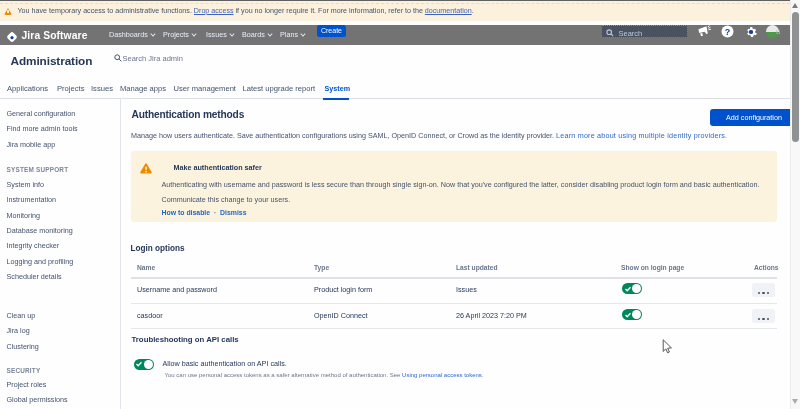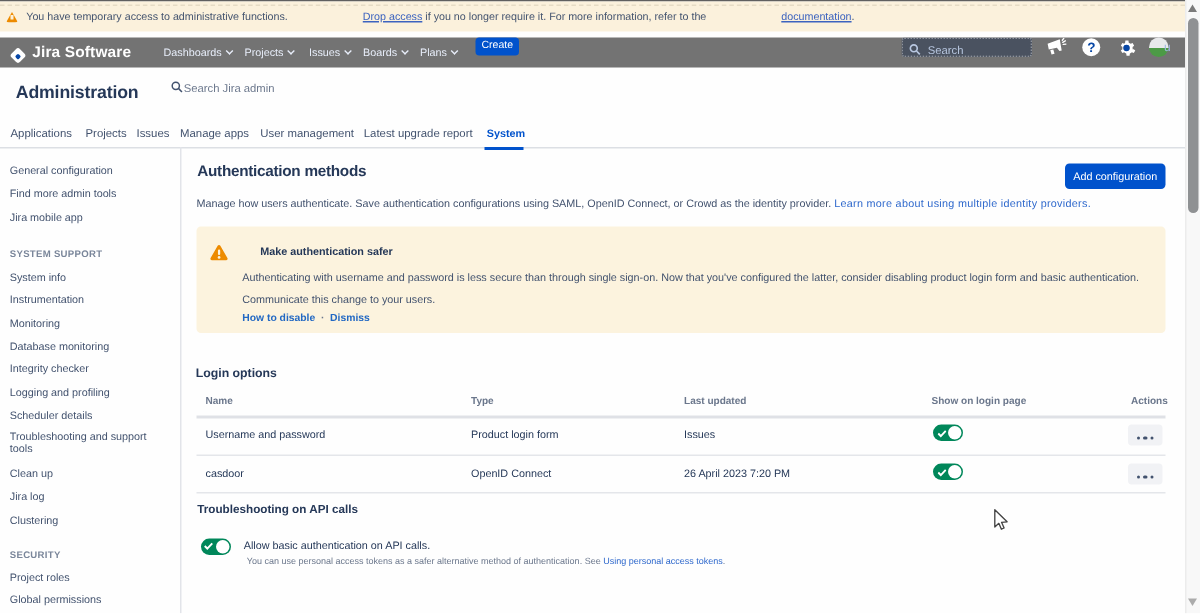--- a/index.html
+++ b/index.html
@@ -4,21 +4,21 @@
 <style>
 * { margin:0; padding:0; box-sizing:border-box; }
 html,body { width:800px; height:409px; overflow:hidden; }
 body { font-family:"Liberation Sans", sans-serif; background:#fff; }
 #page { position:relative; width:800px; height:409px; overflow:hidden; background:#FEFEFE; }
 .abs { position:absolute; white-space:nowrap; }
 
 #topline { position:absolute; left:0; top:0; width:800px; height:1px; background:#606060; }
 #banner { position:absolute; left:0; top:1px; width:790px; height:19.5px; background:#FBF1DC; }
 #banner .txt { position:absolute; left:17.5px; top:4.5px; font-size:7.15px; line-height:11px; color:#44546F; }
-#banner .lnk { color:#3C63BF; text-decoration:underline;margin-left:48px; }
+#banner .lnk { color:#3C63BF; text-decoration:underline; }
 #bdash { position:absolute; left:0; top:2px; width:790px; border-top:1px dashed #E6DCC5; }
 #bwarn { position:absolute; left:4px; top:6.5px; width:0; height:0; border-left:4px solid transparent; border-right:4px solid transparent; border-bottom:7px solid #ED8B00; border-radius:2px; }
 #bwarn2 { position:absolute; left:7.2px; top:9px; width:1.5px; height:3px; background:#FBF1DC; }
 
 #nav { position:absolute; left:0; top:25px; width:790px; height:20px; background:#737373; color:#fff; }
 #nav .item { position:absolute; top:6px; font-size:7.2px; line-height:8px; color:#E8EEFA; }
 .caret { display:inline-block; width:4px; height:4px; vertical-align:1px; margin-left:3px; border:solid #E8EEFA; border-width:0 1px 1px 0; transform:rotate(45deg) scale(.9); }
 #logo-d { position:absolute; left:8.4px; top:7.5px; width:8px; height:8px; background:#fff; transform:rotate(45deg); border-radius:2px; }
 #logo-d:after { content:""; position:absolute; left:2.5px; top:2.5px; width:3px; height:3px; background:#0747A6; border-radius:1px; }
 #logo-t { position:absolute; left:21.5px; top:5px; font-size:10.3px; font-weight:bold; letter-spacing:.1px; color:#fff; }
@@ -33,21 +33,21 @@
 
 .tab { position:absolute; top:84px; font-size:7.6px; color:#42526E; }
 #tabline { position:absolute; left:0; top:98px; width:790px; height:1px; background:#DCDFE4; }
 #sysline { position:absolute; left:323px; top:97.5px; width:26px; height:2px; background:#0052CC; }
 
 #sep { position:absolute; left:120px; top:98px; width:1px; height:311px; background:#E2E4E9; }
 .side { position:absolute; left:6.5px; font-size:7.2px; line-height:9px; color:#42526E; }
 .sidehead { position:absolute; left:6.5px; font-size:6.4px; font-weight:bold; color:#7A869A; letter-spacing:.2px; }
 
 #h2 { position:absolute; left:131.5px; top:108.5px; font-size:10.2px; font-weight:bold; color:#253858; letter-spacing:-.18px; }
-#addbtn { position:absolute; left:710px; top:109px; width:67px; height:17px; background:#0052CC; border-radius:3px; color:#fff; font-size:7.2px; line-height:17px; text-align:center; }
+#addbtn { position:absolute; left:710px; top:109px; width:88px; height:17px; background:#0052CC; border-radius:3px; color:#fff; font-size:7.2px; line-height:17px; text-align:center; }
 #para { position:absolute; left:131px; top:130.5px; font-size:7.2px; color:#42526E; }
 .blu { color:#2E68CC; }
 #warnbox { position:absolute; left:131px; top:151px; width:646px; height:70.5px; background:#FCF3DE; border-radius:3px; }
 #wt1 { position:absolute; left:30.5px; top:12px; font-size:7.2px; font-weight:bold; color:#253858;padding-left:12px; }
 #wt2 { position:absolute; left:30.5px; top:28.5px; font-size:7.2px; color:#42526E; }
 #wt3 { position:absolute; left:30.5px; top:44px; font-size:7.2px; color:#42526E; }
 #wt4 { position:absolute; left:30.5px; top:57.5px; font-size:6.9px; font-weight:bold; color:#2268C3; }
 
 #h3 { position:absolute; left:130.5px; top:243.5px; font-size:8.2px; font-weight:bold; color:#253858; }
 .th { position:absolute; top:263.5px; font-size:6.7px; font-weight:bold; color:#6B778C; }
@@ -134,21 +134,20 @@
 <div class="side" style="top:124.3px">Find more admin tools</div>
 <div class="side" style="top:139.6px">Jira mobile app</div>
 <div class="sidehead" style="top:166px">SYSTEM SUPPORT</div>
 <div class="side" style="top:180px">System info</div>
 <div class="side" style="top:195.3px">Instrumentation</div>
 <div class="side" style="top:210.6px">Monitoring</div>
 <div class="side" style="top:225.9px">Database monitoring</div>
 <div class="side" style="top:241.2px">Integrity checker</div>
 <div class="side" style="top:256.5px">Logging and profiling</div>
 <div class="side" style="top:271.8px">Scheduler details</div>
-<div class="side" style="top:287px; white-space:normal; width:100px; line-height:8.4px;">Troubleshooting and support tools</div>
 <div class="side" style="top:311px">Clean up</div>
 <div class="side" style="top:326.2px">Jira log</div>
 <div class="side" style="top:341.5px">Clustering</div>
 <div class="sidehead" style="top:366.5px">SECURITY</div>
 <div class="side" style="top:380px">Project roles</div>
 <div class="side" style="top:395.3px">Global permissions</div>
 
 <div id="h2" class="abs">Authentication methods</div>
 <div id="addbtn" class="abs">Add configuration</div>
 <div id="para" class="abs">Manage how users authenticate. Save authentication configurations using SAML, OpenID Connect, or Crowd as the identity provider. <span class="blu" style="letter-spacing:.2px">Learn more about using multiple identity providers.</span></div>

